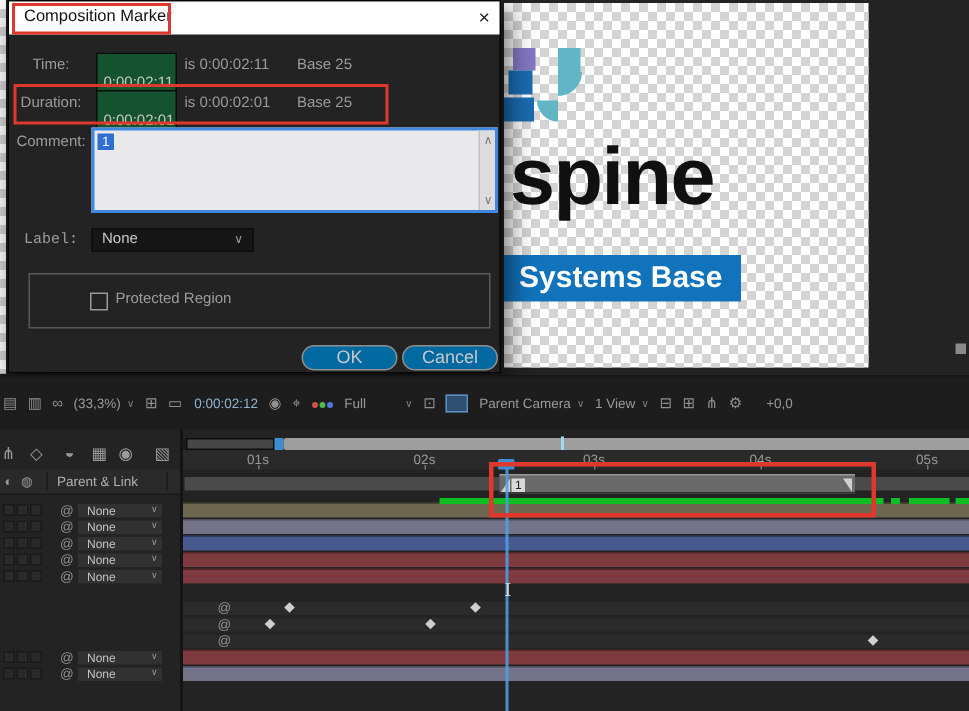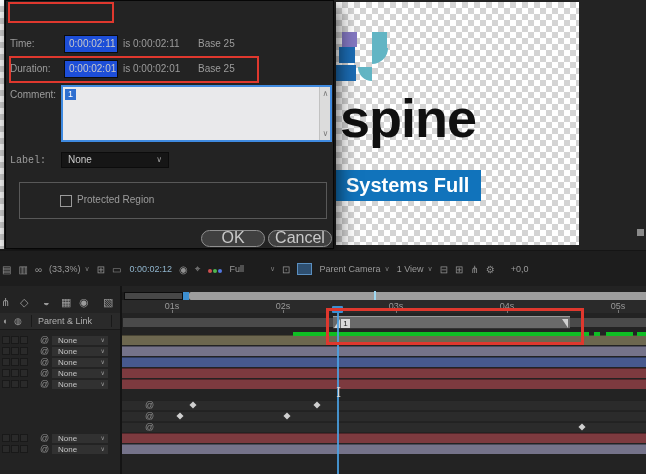--- a/index.html
+++ b/index.html
@@ -21,37 +21,37 @@
   #scroll-thumb{left:304px;top:229px;width:7px;height:7px;background:#8a8a8a;}
   
   #dialog{left:5px;top:0;width:329px;height:249px;background:#232323;border:1px solid #060606;
           box-shadow:4px 6px 18px rgba(0,0,0,.65);box-sizing:border-box;}
   #dlg-titlebar{left:0;top:0;width:100%;height:22px;background:#ffffff;}
   #dlg-title{left:10px;top:4px;font-size:11px;color:#111;}
   #dlg-close{left:313px;top:3px;font-size:13px;color:#222;cursor:pointer;}
   .redbox{position:absolute;border:2px solid var(--red);background:transparent;z-index:30;}
   #red-title{left:2px;top:1px;width:102px;height:17px;}
   #red-duration{left:3px;top:55px;width:246px;height:23px;}
-  .dlg-label{position:absolute;width:48px;text-align:left;font-size:10px;color:#9c9c9c;}
-  .dlg-input{position:absolute;background:#1d4ed8;color:#c9c9c9;font-size:10px;line-height:14px;
-             padding:1px 4px;width:44px;height:14px;border:1px solid #0c0c0c;box-sizing:content-box;}
+  .dlg-label{position:absolute;width:48px;text-align:center;font-size:10px;color:#9c9c9c;}
+  .dlg-input{position:absolute;background:#14532d;color:#c9c9c9;font-size:10px;line-height:14px;
+             padding:13px 4px;width:44px;height:14px;border:1px solid #0c0c0c;box-sizing:content-box;}
   .dlg-info{position:absolute;font-size:10px;color:#9c9c9c;}
   #comment-box{left:55px;top:84px;width:271px;height:57px;background:#e9e9eb;border:2px solid #3f8ae0;box-sizing:border-box;}
   #comment-sel{left:2px;top:2px;background:#2e6fd0;color:#fff;font-size:9px;line-height:11px;padding:0 3px;}
   #comment-scroll{right:0;top:0;width:11px;height:100%;background:#dcdcdc;border-left:1px solid #c2c2c2;box-sizing:border-box;}
   .scroll-arrow{position:absolute;left:0;width:11px;text-align:center;font-size:8px;color:#7a7a7a;cursor:pointer;}
   #label-dd{left:55px;top:151px;width:100px;height:14px;background:#161616;border:1px solid #0c0c0c;
             color:#c9c9c9;font-size:10px;line-height:14px;padding-left:6px;box-sizing:content-box;cursor:pointer;}
   #label-dd .chev{position:absolute;right:6px;top:0;font-size:8px;color:#9c9c9c;}
   #group-box{left:13px;top:181px;width:306px;height:35px;border:1px solid #585858;}
   #group-title{left:22px;top:176px;background:#232323;padding:0 4px;font-size:10px;color:#9c9c9c;}
   #checkbox{left:54px;top:194px;width:10px;height:10px;border:1px solid #9a9a9a;background:transparent;cursor:pointer;}
   #checkbox-label{left:71px;top:193px;font-size:10px;color:#9c9c9c;}
   .dlg-btn{position:absolute;top:229px;width:62px;height:15px;line-height:14px;text-align:center;
-           font-size:16px;color:#c9c9c9;background:#404040;border:1px solid #8f8f8f;border-radius:9px;cursor:pointer;}
+           font-size:12px;color:#c9c9c9;background:#0369a1;border:1px solid #8f8f8f;border-radius:9px;cursor:pointer;}
   #btn-ok{left:195px;}  #btn-cancel{left:262px;}
   
   #comp-toolbar{left:0;top:250px;width:646px;height:36px;background:#1d1d1d;border-top:1px solid #151515;
                 display:flex;align-items:center;font-size:9px;color:#9a9a9a;}
   #comp-toolbar>*{flex:0 0 auto;}
   .tb-icon{font-size:10px;color:#8f8f8f;margin-left:7px;cursor:pointer;}
   .tb-text{margin-left:7px;cursor:pointer;}
   .tb-chev{margin-left:4px;font-size:7px;color:#7d7d7d;}
   .rgb-dot{display:inline-block;width:4px;height:4px;border-radius:50%;margin-left:1px;}
   #tb-active-box{display:inline-block;width:13px;height:10px;background:#2e4f70;border:1px solid #5a8fc0;margin-left:7px;cursor:pointer;}
@@ -118,26 +118,30 @@
           <div class="mark" style="left: 3px; top: 45px; width: 16px; height: 16px; background: rgb(27, 108, 180); border-radius: 0px;"></div>
 
           <div class="mark" style="left: 36px; top: 46px; width: 16px; height: 16px; background: rgb(98, 181, 196); border-radius: 0px 0px 100%;"></div>
 
           <div class="mark" style="left: 0px; top: 63px; width: 20px; height: 16px; background: rgb(27, 108, 180); border-radius: 0px;"></div>
 
           <div class="mark" style="left: 22px; top: 65px; width: 14px; height: 14px; background: rgb(98, 181, 196); border-radius: 0px 0px 0px 100%;"></div>
 
       </div>
       <div class="abs" id="logo-text">spine</div>
-      <div class="abs" id="banner" style="background: rgb(17, 115, 187);">Systems Full</div>
+      <div class="abs" id="banner" style="background: rgb(17, 115, 187);">Systems Base</div>
     </div>
     <div class="abs" id="scroll-thumb"></div>
   </div>
 
   <div class="abs" id="dialog">
+    <div class="abs" id="dlg-titlebar">
+      <span class="abs" id="dlg-title">Composition Marker</span>
+      <span class="abs" id="dlg-close">×</span>
+    </div>
     <div class="redbox" id="red-title"></div>
 
     <span class="dlg-label" style="left:4px;top:37px;">Time:</span>
     <span class="dlg-input" style="left:58px;top:34px;">0:00:02:11</span>
     <span class="dlg-info" style="left:117px;top:37px;">is 0:00:02:11</span>
     <span class="dlg-info" style="left:192px;top:37px;">Base 25</span>
 
     <div class="redbox" id="red-duration"></div>
     <span class="dlg-label" style="left:4px;top:62px;">Duration:</span>
     <span class="dlg-input" style="left:58px;top:59px;">0:00:02:01</span>

